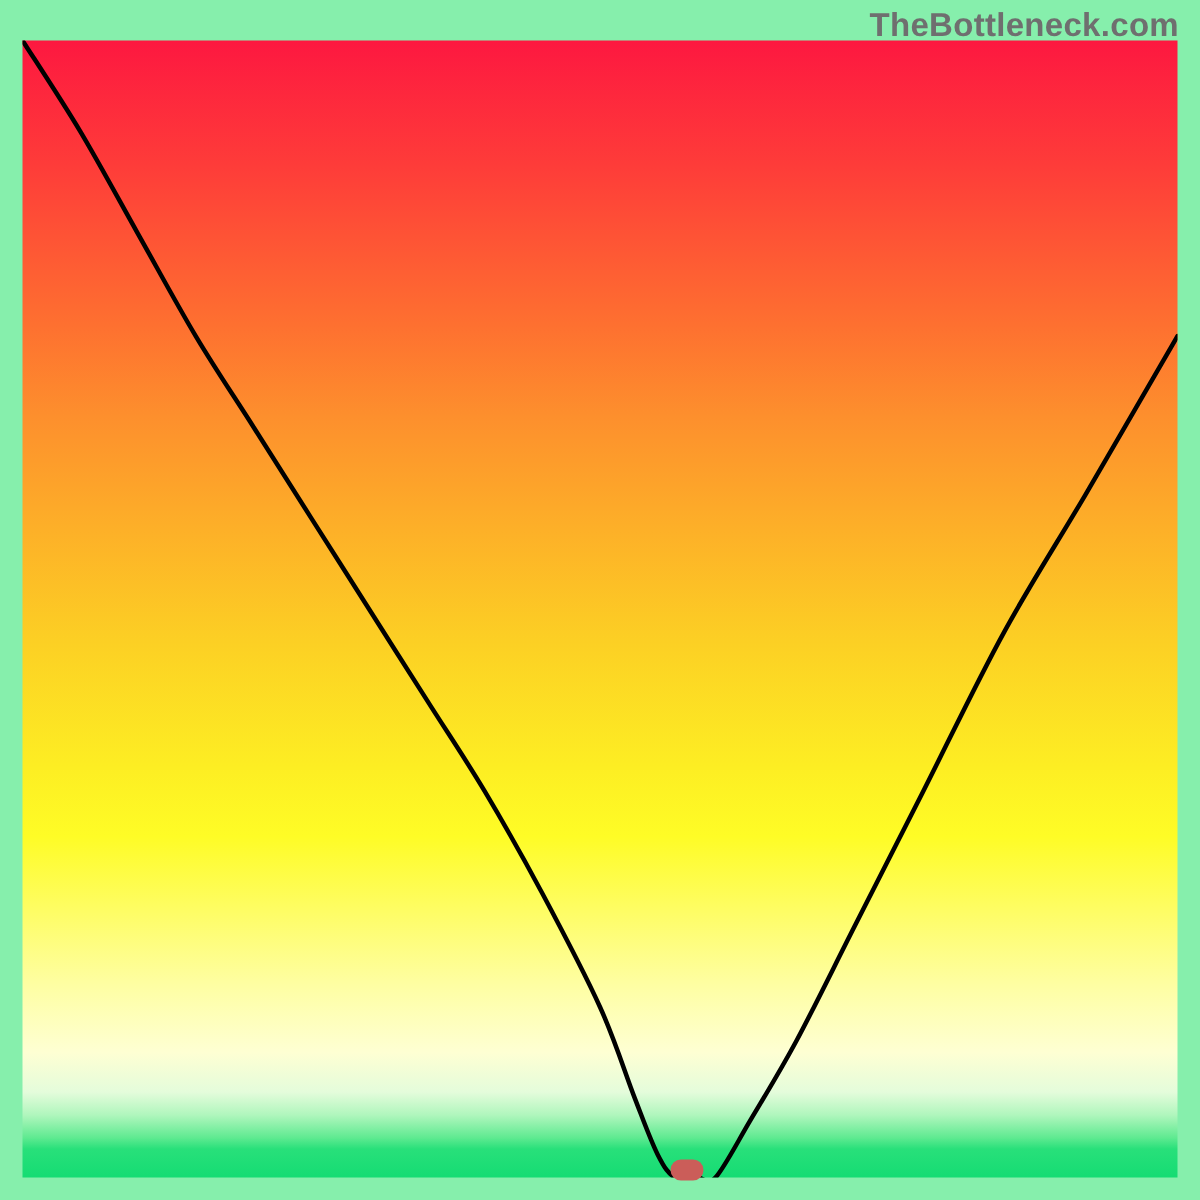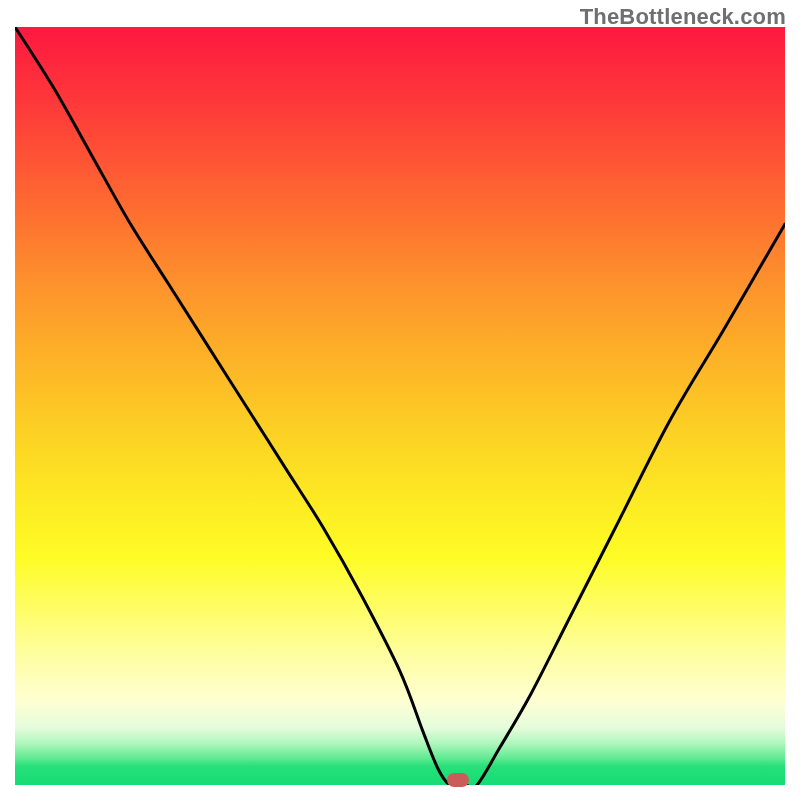--- a/index.html
+++ b/index.html
@@ -8,21 +8,21 @@
     width: 800px;
     height: 800px;
     background: #000;
     font-family: Arial, Helvetica, sans-serif;
     overflow: hidden;
   }
   .frame {
     position: relative;
     width: 800px;
     height: 800px;
-    background: #ffffff;
+    background: #86efac;
   }
   .plot {
     position: absolute;
     left: 15px;
     top: 27px;
     width: 770px;
     height: 758px;
     background: linear-gradient(
       to bottom,
       #fd1840 0%,

